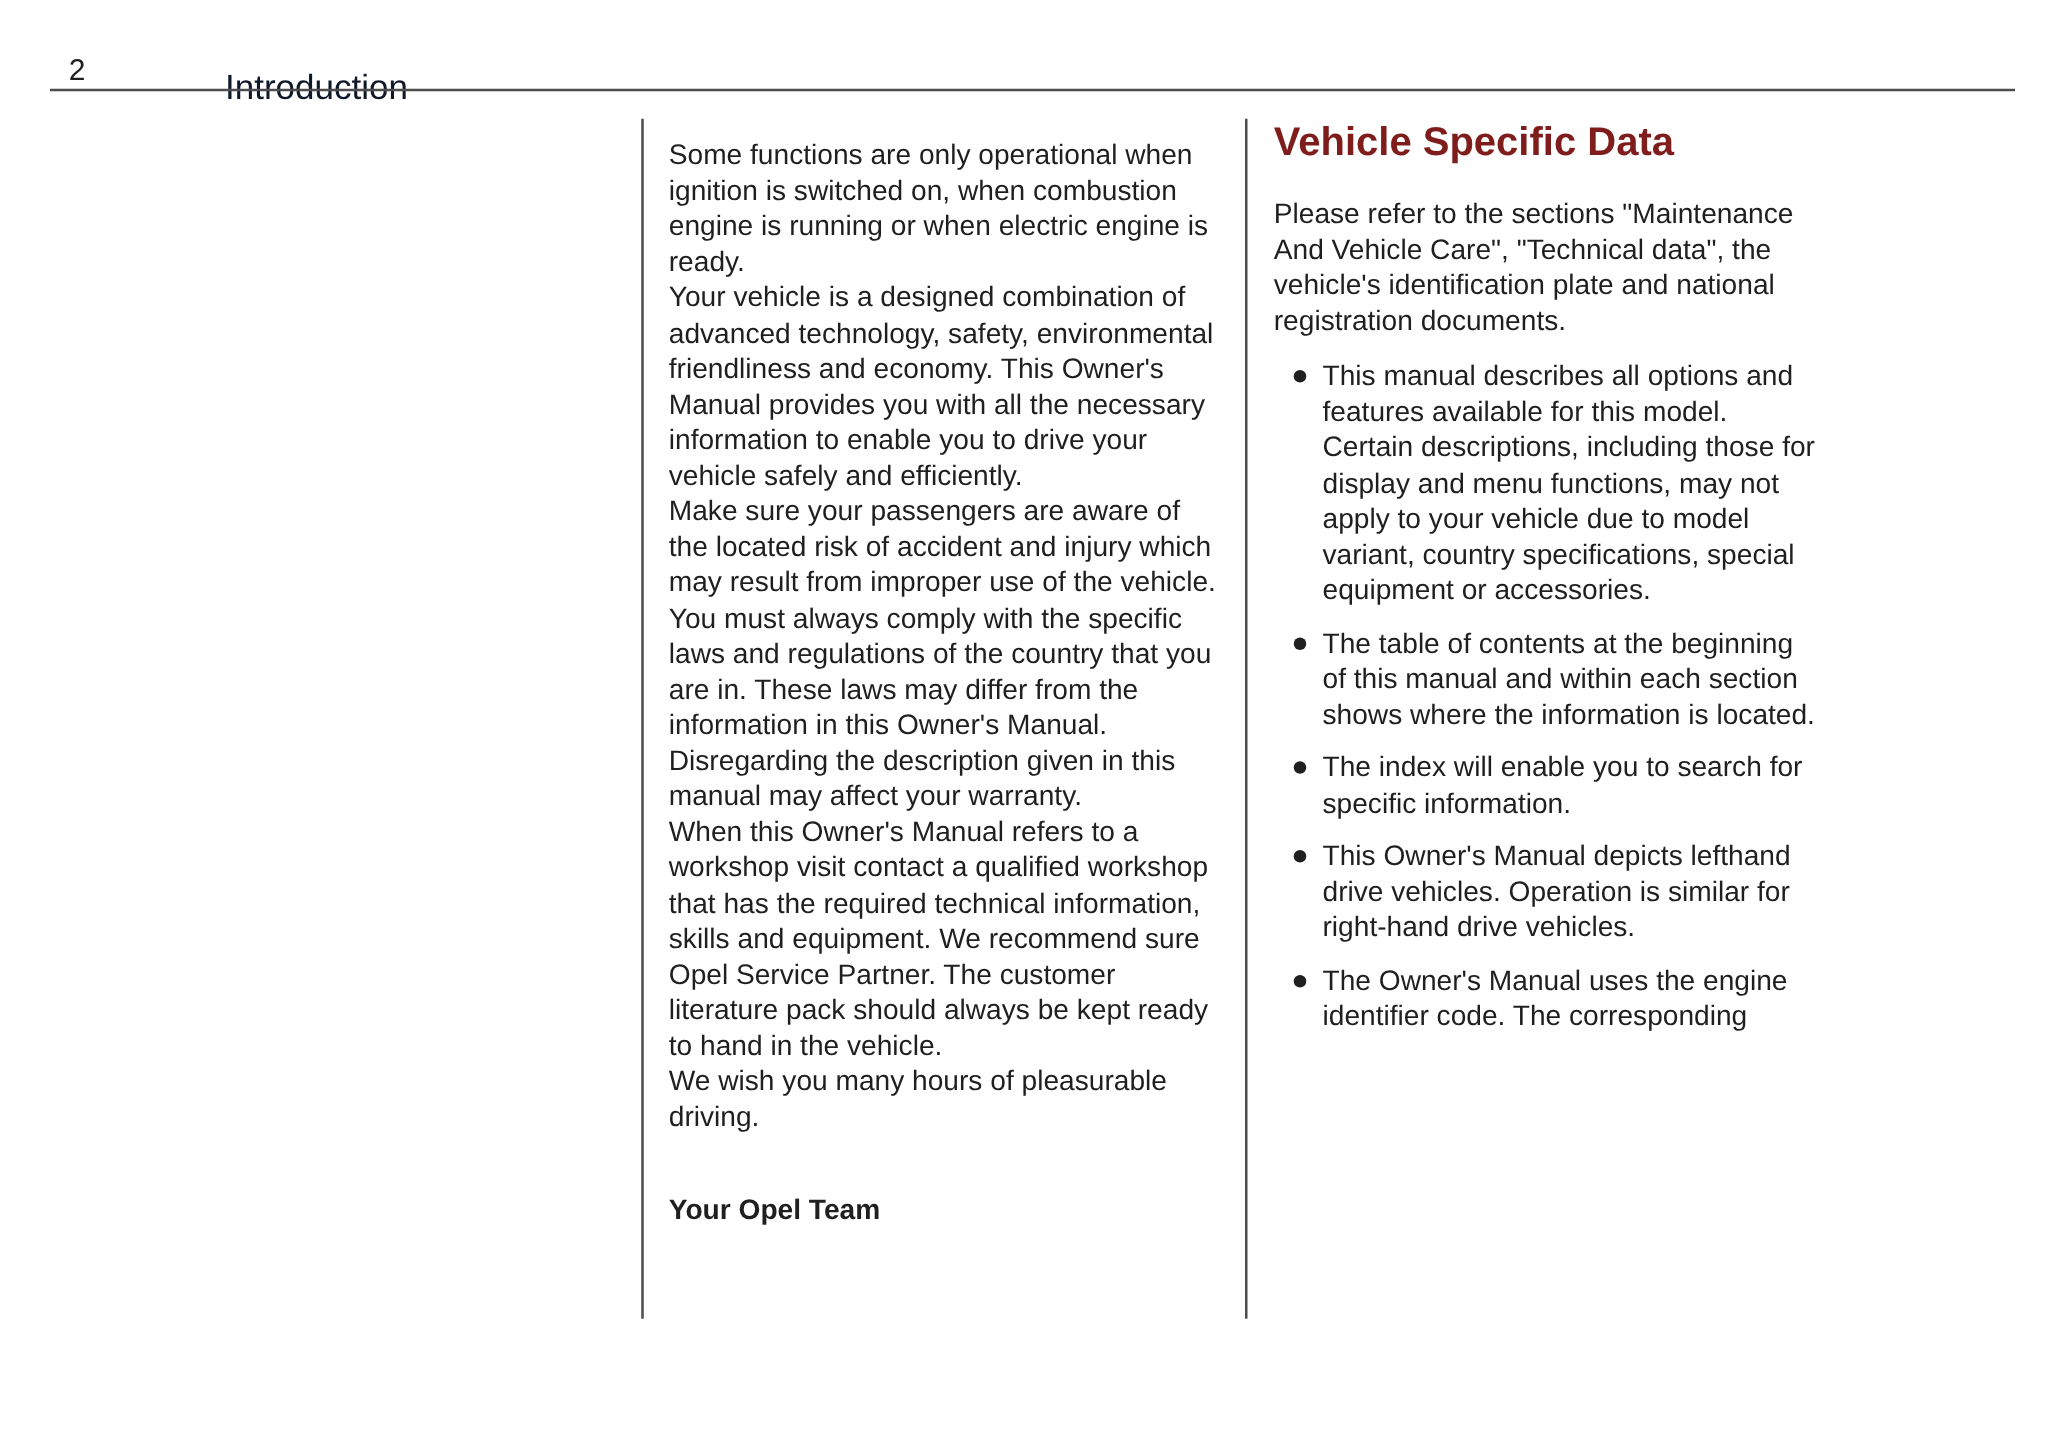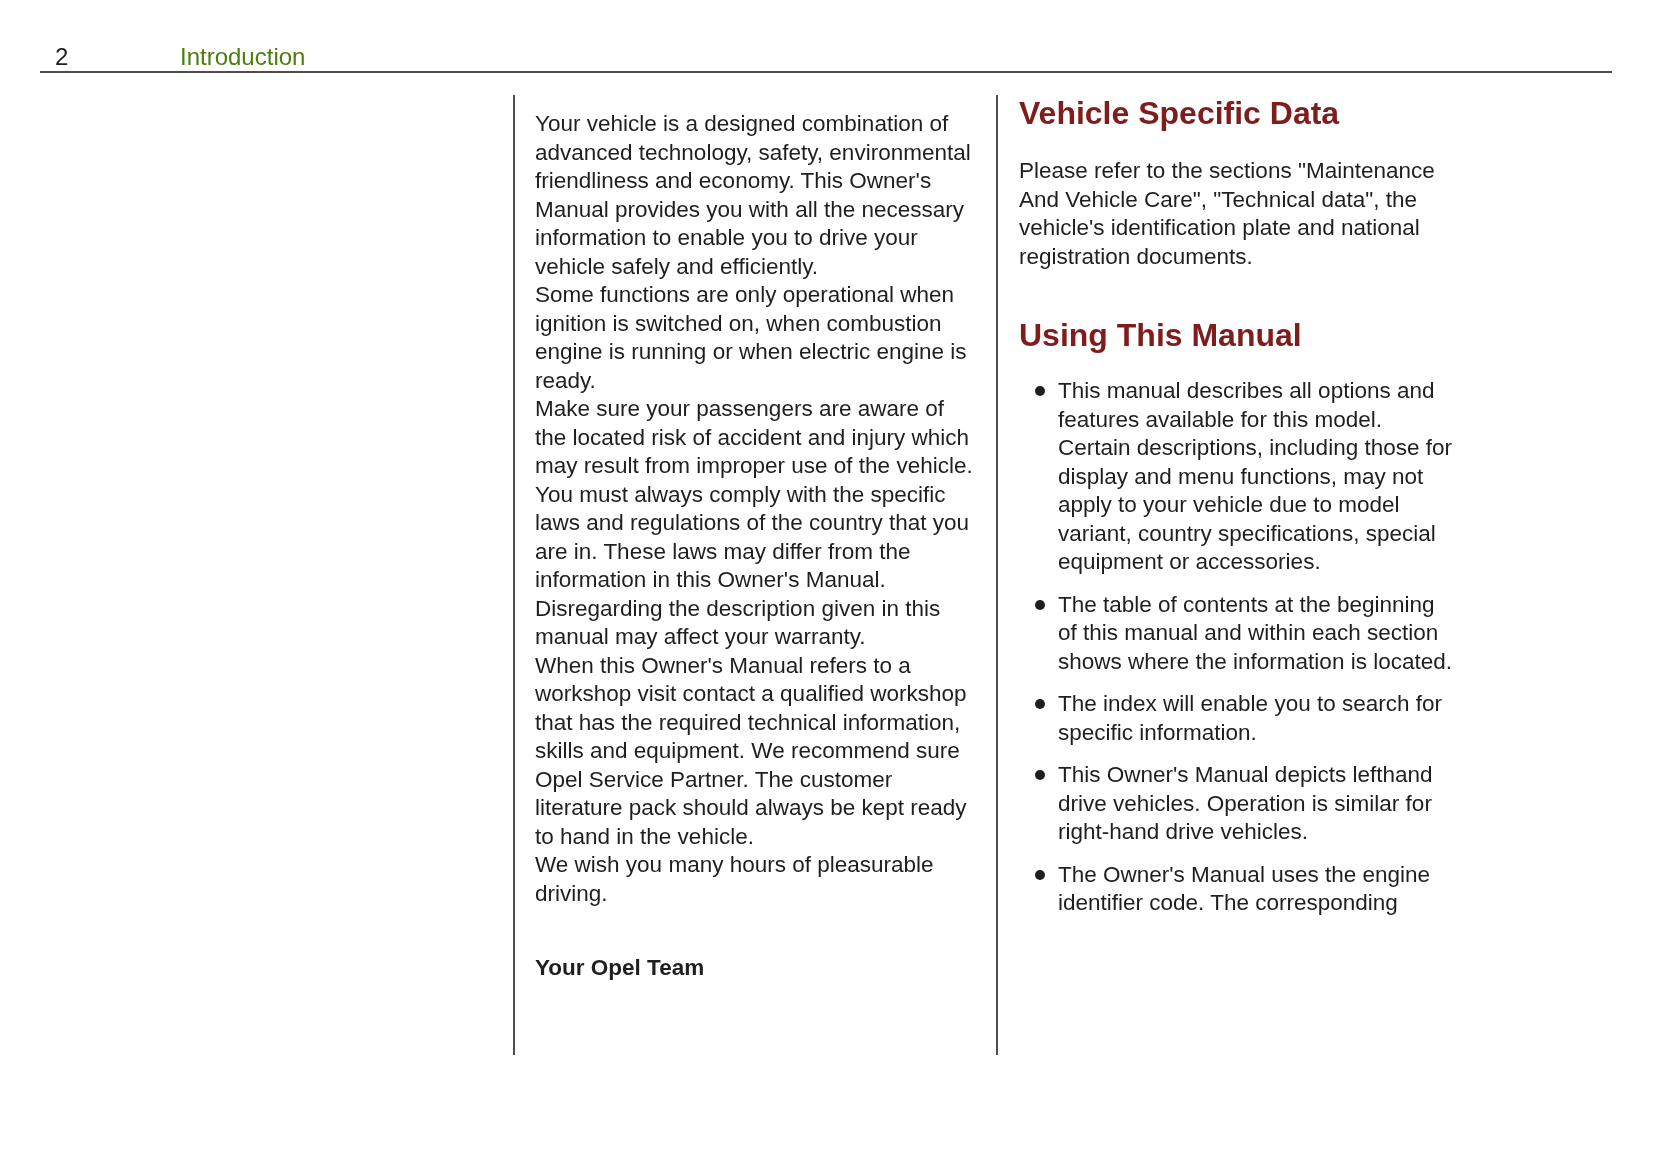--- a/index.html
+++ b/index.html
@@ -23,24 +23,24 @@
     position: absolute;
     left: 55px;
     top: 44px;
     font-size: 24px;
     line-height: 1.1;
     color: #1f1f1f;
   }
   .section-title {
     position: absolute;
     left: 180px;
-    top: 44px;
-    font-size: 24px;
+    top: 55px;
+    font-size: 28px;
     line-height: 1.1;
-    color: #4d7c0f;
+    color: #0f172a;
   }
   .header-rule {
     position: absolute;
     left: 40px;
     right: 41px;
     top: 71px;
     height: 0;
     border-top: 2px solid #4d4d4d;
   }
 
@@ -120,34 +120,33 @@
 <div class="page">
 
   <span class="page-number">2</span>
   <span class="section-title">Introduction</span>
   <div class="header-rule"></div>
 
   <div class="col-divider left"></div>
   <div class="col-divider right"></div>
 
   <section class="col-middle">
+    <p>Some functions are only operational when ignition is switched on, when combustion engine is running or when electric engine is ready.</p>
     <p>Your vehicle is a designed combination of advanced technology, safety, environmental friendliness and economy. This Owner's Manual provides you with all the necessary information to enable you to drive your vehicle safely and efficiently.</p>
-    <p>Some functions are only operational when ignition is switched on, when combustion engine is running or when electric engine is ready.</p>
     <p>Make sure your passengers are aware of the located risk of accident and injury which may result from improper use of the vehicle.</p>
     <p>You must always comply with the specific laws and regulations of the country that you are in. These laws may differ from the information in this Owner's Manual. Disregarding the description given in this manual may affect your warranty.</p>
     <p>When this Owner's Manual refers to a workshop visit contact a qualified workshop that has the required technical information, skills and equipment. We recommend sure Opel Service Partner. The customer literature pack should always be kept ready to hand in the vehicle.</p>
     <p>We wish you many hours of pleasurable driving.</p>
     <p class="signature">Your Opel Team</p>
   </section>
 
   <section class="col-right">
     <h1>Vehicle Specific Data</h1>
     <p>Please refer to the sections "Maintenance And Vehicle Care", "Technical data", the vehicle's identification plate and national registration documents.</p>
 
-    <h1 class="second">Using This Manual</h1>
     <ul class="bullet-list">
       <li>
         <span class="bullet-dot"></span>
         <span>This manual describes all options and features available for this model. Certain descriptions, including those for display and menu functions, may not apply to your vehicle due to model variant, country specifications, special equipment or accessories.</span>
       </li>
       <li>
         <span class="bullet-dot"></span>
         <span>The table of contents at the beginning of this manual and within each section shows where the information is located.</span>
       </li>
       <li>

